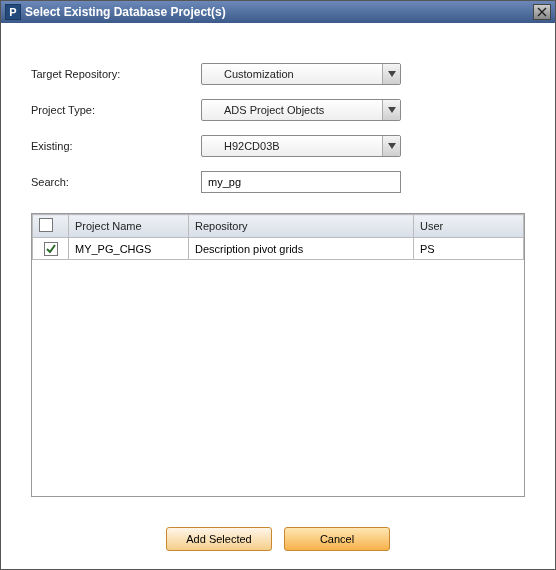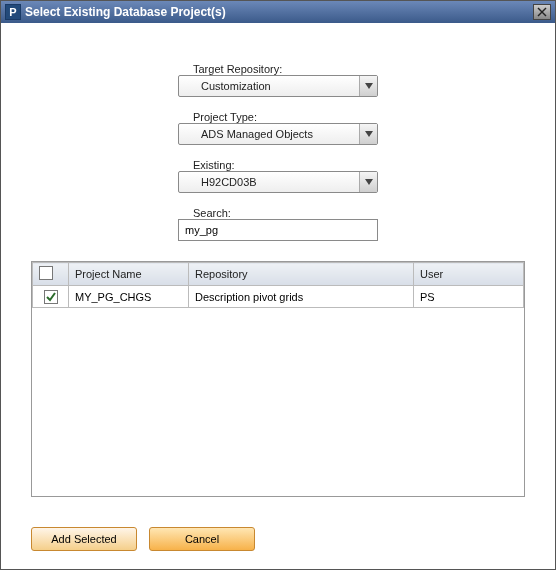--- a/index.html
+++ b/index.html
@@ -51,21 +51,20 @@
 .content {
   flex: 1;
   padding: 40px 30px 18px 30px;
   display: flex;
   flex-direction: column;
 }
 .form-row {
   display: flex;
   align-items: center;
   margin-bottom: 14px;
-  flex-direction: column;
 }
 .form-row .label {
   width: 170px;
   color: #222;
 }
 .select-wrap {
   position: relative;
   width: 200px;
 }
 .select-field {
@@ -129,21 +128,21 @@
   display: inline-flex;
   align-items: center; justify-content:center;
   background: #fff;
   cursor: pointer;
 }
 .checkbox-box.checked svg { display:block; }
 .checkbox-box svg { display:none; width:10px; height:10px; }
 .buttons {
   display: flex;
   gap: 12px;
-  justify-content: flex-start;
+  justify-content: center;
   margin-top: 30px;
 }
 .btn {
   min-width: 106px;
   height: 24px;
   border: 1px solid #c88830;
   border-radius: 3px;
   background: linear-gradient(#fff5e8,#f5cf8a);
   cursor: pointer;
   font-size: 11px;
@@ -181,21 +180,21 @@
               <polygon points="0,0 8,0 4,6" fill="#444"></polygon>
             </svg>
         </div>
       </div>
     </div>
 
     <div class="form-row">
       <span class="label">Project Type:</span>
       <div class="select-wrap">
         <div class="select-field">
-            <span>ADS Managed Objects</span>
+            <span>ADS Project Objects</span>
           </div>
         <div class="select-btn">
           <svg viewBox="0 0 8 6">
               <polygon points="0,0 8,0 4,6" fill="#444"></polygon>
             </svg>
         </div>
       </div>
     </div>
 
     <div class="form-row">

